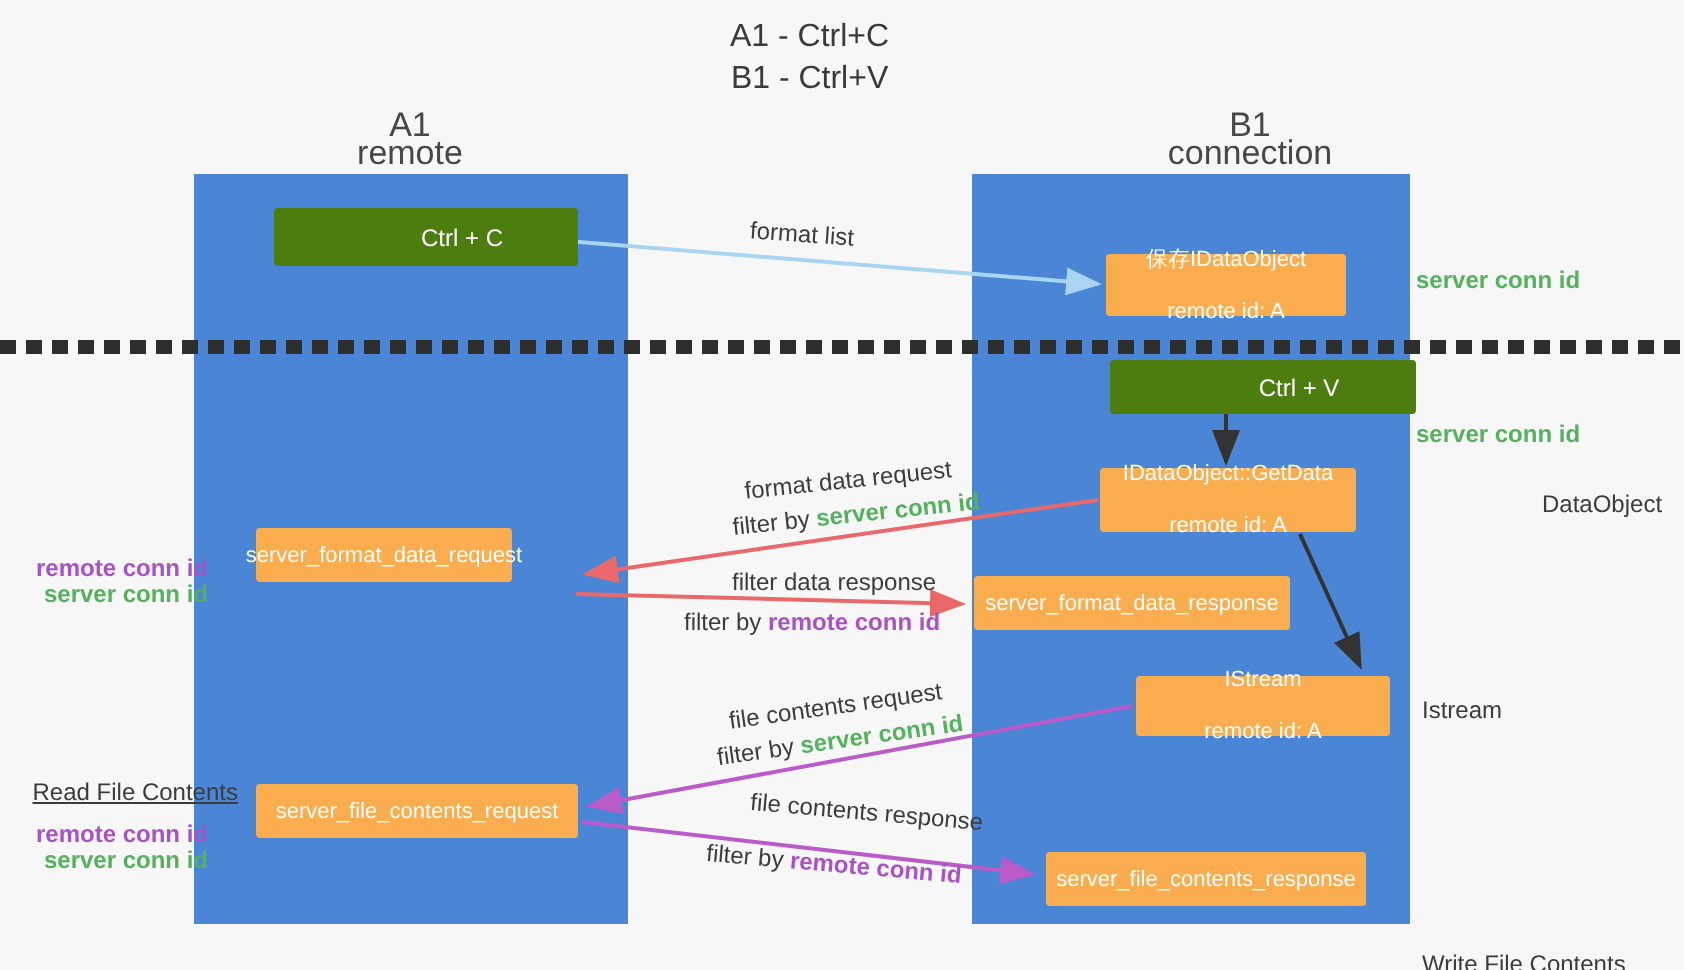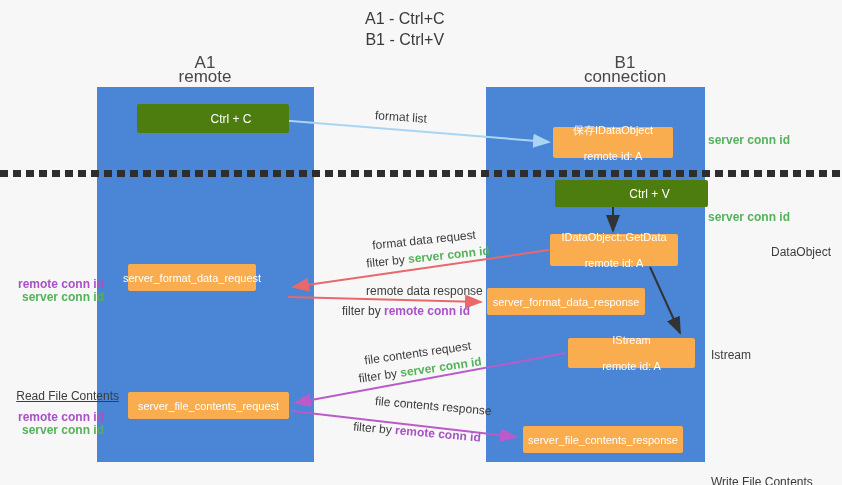--- a/index.html
+++ b/index.html
@@ -120,21 +120,21 @@
     <span>server_file_contents_response</span>
   </div>
 
   <div class="lbl" style="left:375px;top:110px;transform:rotate(4deg);">format list</div>
 
   <div class="lbl" style="left:372px;top:233px;transform:rotate(-6deg);">format data request</div>
   <div class="lbl" style="left:366px;top:250px;transform:rotate(-6deg);">
     <span>filter by </span><span class="green-id">server conn id</span>
   </div>
 
-  <div class="lbl" style="left:366px;top:284px;">remote data response</div>
+  <div class="lbl" style="left:366px;top:284px;">filter data response</div>
   <div class="lbl" style="left:342px;top:304px;">
     <span>filter by </span><span class="purple-id">remote conn id</span>
   </div>
 
   <div class="lbl" style="left:364px;top:346px;transform:rotate(-8deg);">file contents request</div>
   <div class="lbl" style="left:358px;top:363px;transform:rotate(-8deg);">
     <span>filter by </span><span class="green-id">server conn id</span>
   </div>
 
   <div class="lbl" style="left:375px;top:399px;transform:rotate(5deg);">file contents response</div>

